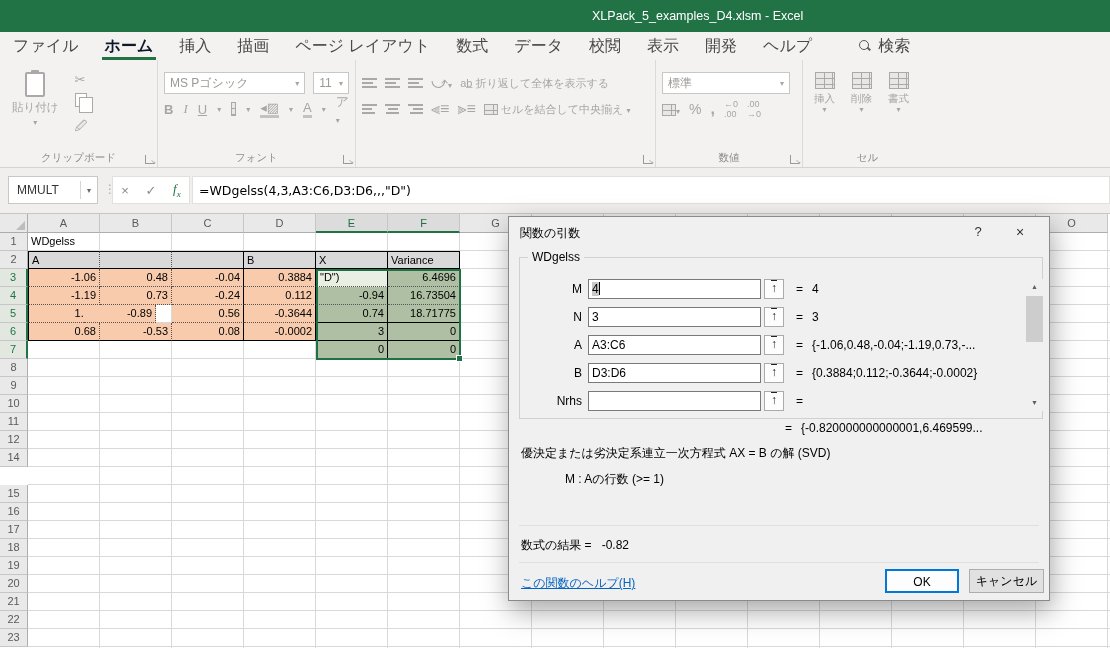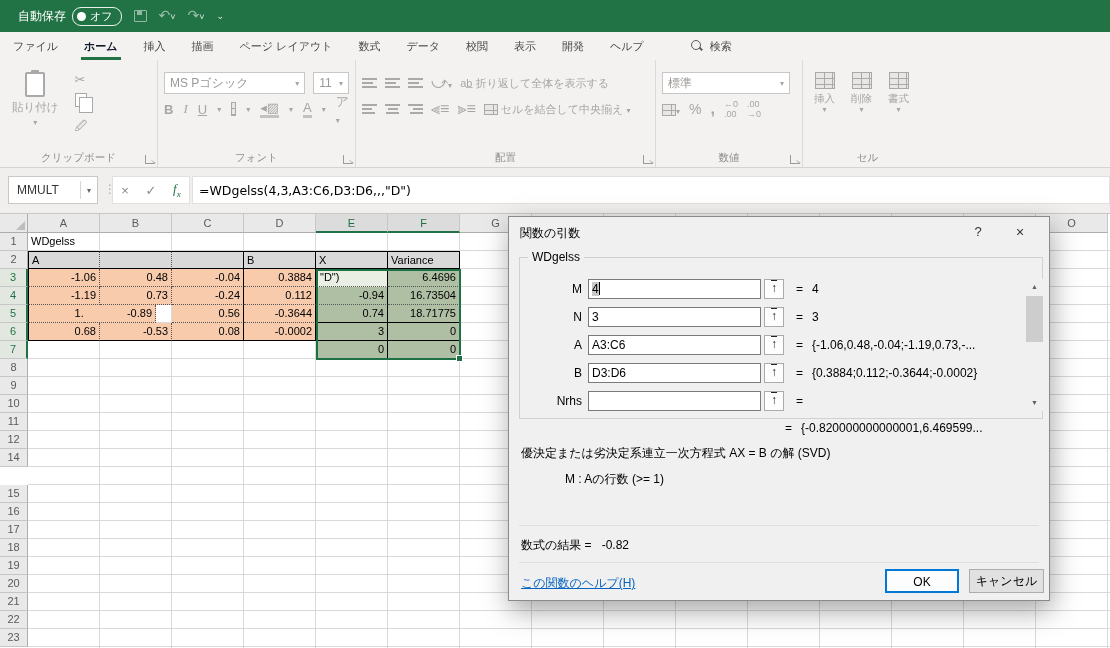--- a/index.html
+++ b/index.html
@@ -13,21 +13,21 @@
   .autosave { display:flex; align-items:center; gap:6px; font-size:12px; color:#fff; }
   .as-pill { display:flex; align-items:center; gap:4px; border:1px solid rgba(255,255,255,.9); border-radius:9px; padding:1px 8px 1px 4px; font-size:11px; }
   .as-dot { width:9px; height:9px; border-radius:50%; background:#fff; display:inline-block; }
   .qat-ic { color:rgba(255,255,255,.55); font-size:14px; line-height:14px; }
   .ic-save { width:13px; height:12px; border:1.5px solid rgba(255,255,255,.5); border-radius:1px; position:relative; }
   .ic-save:after { content:""; position:absolute; left:2px; top:0; width:5px; height:4px; background:rgba(255,255,255,.5); }
   .qat-caret { color:rgba(255,255,255,.85); font-size:9px; }
   .win-title { position:absolute; left:592px; top:0; height:32px; line-height:32px; color:#fff; font-size:12.5px; white-space:nowrap; }
 
   
-  .tabrow { position:absolute; left:0; top:32px; width:1110px; height:28px; background:#F4F2F1; display:flex; align-items:stretch; font-size:11px; color:#494949; }
+  .tabrow { position:absolute; left:0; top:32px; width:1110px; height:28px; background:#F4F2F1; display:flex; align-items:stretch; font-size:16px; color:#494949; }
   .tab { padding:0 13px; display:flex; align-items:center; position:relative; cursor:default; white-space:nowrap; }
   .tab.active { font-weight:bold; color:#0f172a; }
   .tab.active:after { content:""; position:absolute; left:10px; right:10px; bottom:0; height:3px; background:#217346; }
   .searchbox { display:flex; align-items:center; gap:7px; margin-left:34px; color:#494949; }
   .ic-mag { width:12px; height:12px; position:relative; display:inline-block; }
   .ic-mag:before { content:""; position:absolute; left:0; top:0; width:8px; height:8px; border:1.5px solid #5a5a5a; border-radius:50%; }
   .ic-mag:after { content:""; position:absolute; left:8px; top:8px; width:4px; height:1.5px; background:#5a5a5a; transform:rotate(45deg); }
 
   
   .ribbon { position:absolute; left:0; top:60px; width:1110px; height:108px; background:#F4F2F1; border-bottom:1px solid #D5D3D1; display:flex; color:#A8A6A4; }
@@ -125,33 +125,21 @@
   .btn { position:absolute; top:352px; height:24px; text-align:center; line-height:22px; font-size:12px; }
   .btn-ok { left:376px; width:74px; background:#FDFDFD; border:2px solid #0078D7; }
   .btn-cancel { left:460px; width:75px; background:#E1E1E1; border:1px solid #ADADAD; }
 </style>
 </head>
 <body>
 
 <div id="app">
 
   <div class="titlebar">
-    <div class="qat">
-      <span class="autosave">
-        <span>自動保存</span>
-        <span class="as-pill">
-          <span class="as-dot"></span>
-          <span>オフ</span>
-        </span>
-      </span>
-      <span class="ic-save"></span>
-      <span class="qat-ic">↶<span class="qat-caret">˅</span></span>
-      <span class="qat-ic">↷<span class="qat-caret">˅</span></span>
-      <span class="qat-caret">⌄</span>
-    </div>
+    <div class="win-title">XLPack_5_examples_D4.xlsm  -  Excel</div>
   </div>
 
   <div class="tabrow">
     <div id="tabs" style="display:flex">
         <div class="tab">ファイル</div>
         <div class="tab active">ホーム</div>
         <div class="tab">挿入</div>
         <div class="tab">描画</div>
         <div class="tab">ページ レイアウト</div>
         <div class="tab">数式</div>
@@ -246,21 +234,20 @@
           </span>
         <span class="ic-bars">
             <i style="width:15px"></i>
             <i style="width:10px;margin-left:auto"></i>
             <i style="width:13px;margin-left:auto"></i>
           </span>
         <span class="dis">⫷≡</span>
         <span class="dis">⫸≡</span>
         <span class="dis" style="font-size:11px"><span class="ic-grid" style="width:14px;height:11px;vertical-align:-2px"></span> <span>セルを結合して中央揃え</span> <span class="ca">▾</span></span>
       </div>
-      <div class="rb-label">配置</div>
       <span class="launcher"></span>
     </div>
 
     <div class="rb-group" style="width:147px">
       <div class="rb-row">
         <span class="rb-box numsel">
             <span>標準</span>
             <span class="ca">▾</span>
           </span>
       </div>

